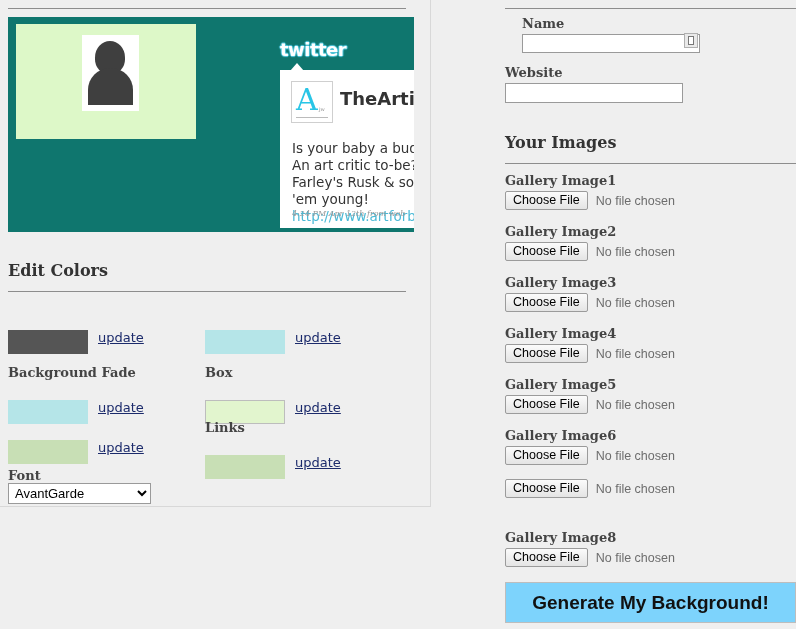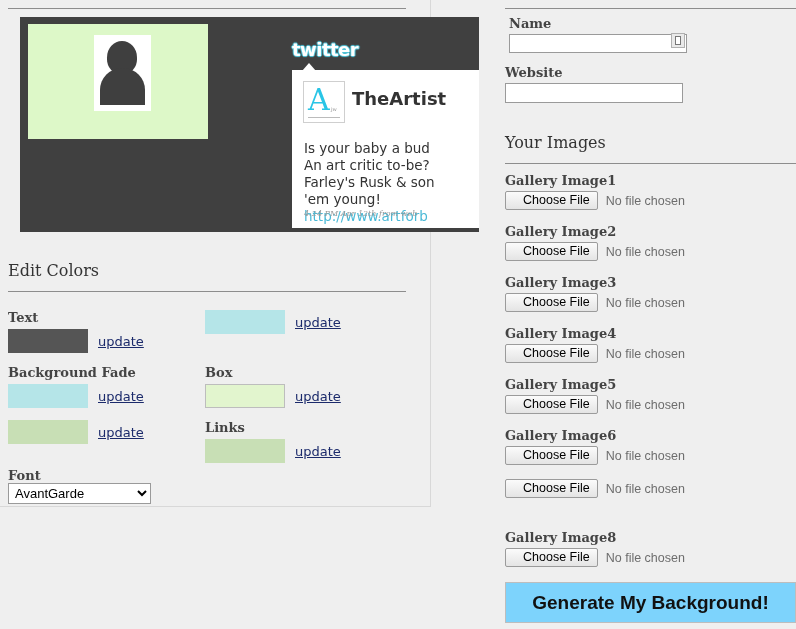--- a/index.html
+++ b/index.html
@@ -20,23 +20,23 @@
     border-bottom: 1px solid #d8d8d8;
     box-sizing: border-box;
   }
   .left-rule {
     position: absolute; left: 8px; top: 8px; width: 398px;
     height: 0; border-top: 1px solid #8d8d8d;
   }
 
   
   .preview {
-    position: absolute; left: 20px; top: 17px;
-    width: 459px; height: 215px;
-    background: #404040;
+    position: absolute; left: 8px; top: 17px;
+    width: 406px; height: 215px;
+    background: #0f766e;
     overflow: hidden;
   }
   .preview-photo-box {
     position: absolute; left: 8px; top: 7px;
     width: 180px; height: 115px;
     background: #ddf8c8;
   }
   .preview-photo {
     position: absolute; left: 66px; top: 11px;
     width: 57px; height: 76px;
@@ -121,41 +121,41 @@
     position: absolute; left: 12px; top: 139px;
     font-size: 8px; font-style: italic; color: #999;
     font-family: "DejaVu Serif", serif;
     white-space: nowrap;
   }
 
   
   .section-title {
     position: absolute;
     font-family: "DejaVu Serif", serif;
-    font-weight: normal; color: #333;
+    font-weight: bold; color: #333;
   }
   #edit-colors-title { left: 8px; top: 261px; font-size: 16px; }
   .hr-edit {
     position: absolute; left: 8px; top: 291px; width: 398px;
     height: 0; border-top: 1px solid #8d8d8d;
   }
 
   .color-grid {
     position: absolute; left: 8px; top: 310px;
     width: 400px;
   }
   .color-row { position: relative; height: 55px; }
   .color-cell { position: absolute; width: 200px; }
   .color-cell.c2 { left: 197px; }
   .color-label {
     font-family: "DejaVu Serif", serif;
     font-weight: bold; font-size: 12.5px; color: #444;
     display: block; margin-bottom: 4px;
   }
-  .swatch-line { display: flex; align-items: center; }
+  .swatch-line { display: flex; align-items: flex-start; margin-top: 20px; }
   .swatch {
     width: 80px; height: 24px; display: inline-block;
   }
   .swatch.outlined { border: 1px solid #bdbdbd; box-sizing: border-box; }
   .update-link {
     margin-left: 10px;
     color: #1b2a6b; font-size: 13px;
     text-decoration: underline;
     font-family: "DejaVu Sans", sans-serif;
     cursor: pointer;
@@ -197,42 +197,42 @@
     border: 1px solid #b0b0b0;
     box-sizing: border-box;
   }
   .autofill-icon::after {
     content: "";
     position: absolute; left: 3px; top: 2px;
     width: 6px; height: 9px;
     background: #fff; border: 1px solid #777;
     box-sizing: border-box;
   }
-  #name-block { position: absolute; left: 4px; top: 16px; }
+  #name-block { position: absolute; left: 17px; top: 16px; }
   #name-block .text-input { margin-top: 3px; }
   #website-block { position: absolute; left: 0; top: 65px; }
   #website-block .text-input { margin-top: 3px; height: 20px; }
 
   #your-images-title { left: 505px; top: 133px; font-size: 16px; }
   .hr-images {
     position: absolute; left: 505px; top: 163px; width: 291px;
     height: 0; border-top: 1px solid #8d8d8d;
   }
 
   .gallery-list { position: absolute; left: 0; top: 173px; width: 291px; }
   .gallery-item { height: 51px; }
   .gallery-item .field-label { margin-bottom: 3px; }
   .file-row { display: flex; align-items: center; }
   .choose-file-btn {
     font-family: "Liberation Sans", sans-serif;
     font-size: 12.5px; color: #000;
     background: linear-gradient(#fbfbfb, #e4e4e4);
     border: 1px solid #9b9b9b;
     border-radius: 2px;
-    padding: 1px 7px 2px 17px;
+    padding: 1px 7px 2px 7px;
     cursor: pointer;
   }
   .no-file-text {
     margin-left: 8px;
     font-family: "Liberation Sans", sans-serif;
     font-size: 12.5px; color: #6d6d6d;
   }
 
   .generate-btn {
     position: absolute; left: 0; top: 582px;
@@ -283,21 +283,20 @@
         <div class="tweet-time">4:24 PM Apr 12th from web</div>
       </div>
     </div>
 
     <div class="section-title" id="edit-colors-title">Edit Colors</div>
     <div class="hr-edit"></div>
 
     <div class="color-grid" id="color-grid">
         <div class="color-row">
           <div class="color-cell">
-            <span class="field-label color-label">Text</span>
             <div class="swatch-line">
               <span class="swatch" style="background: rgb(85, 85, 85);"></span>
               <a class="update-link">update</a>
             </div>
           </div>
           <div class="color-cell c2">
             <div class="swatch-line">
               <span class="swatch" style="background: rgb(181, 229, 232);"></span>
               <a class="update-link">update</a>
             </div>

